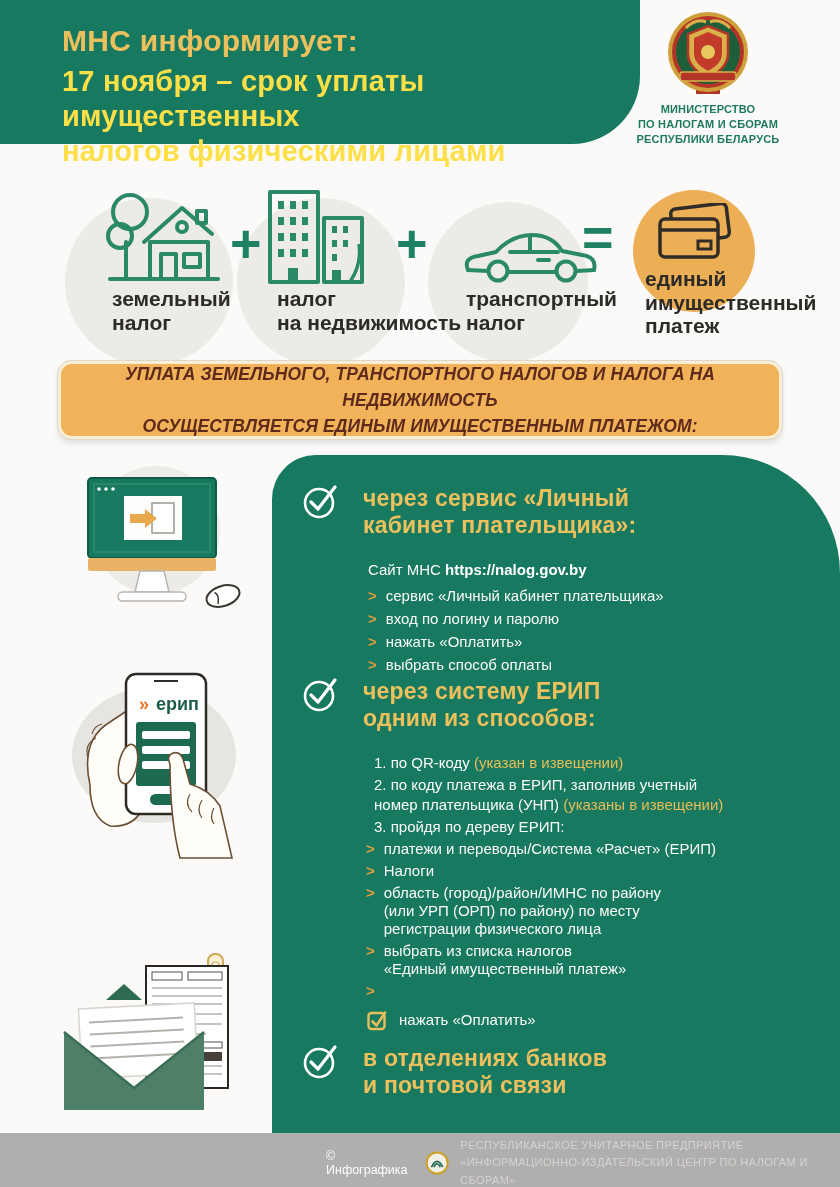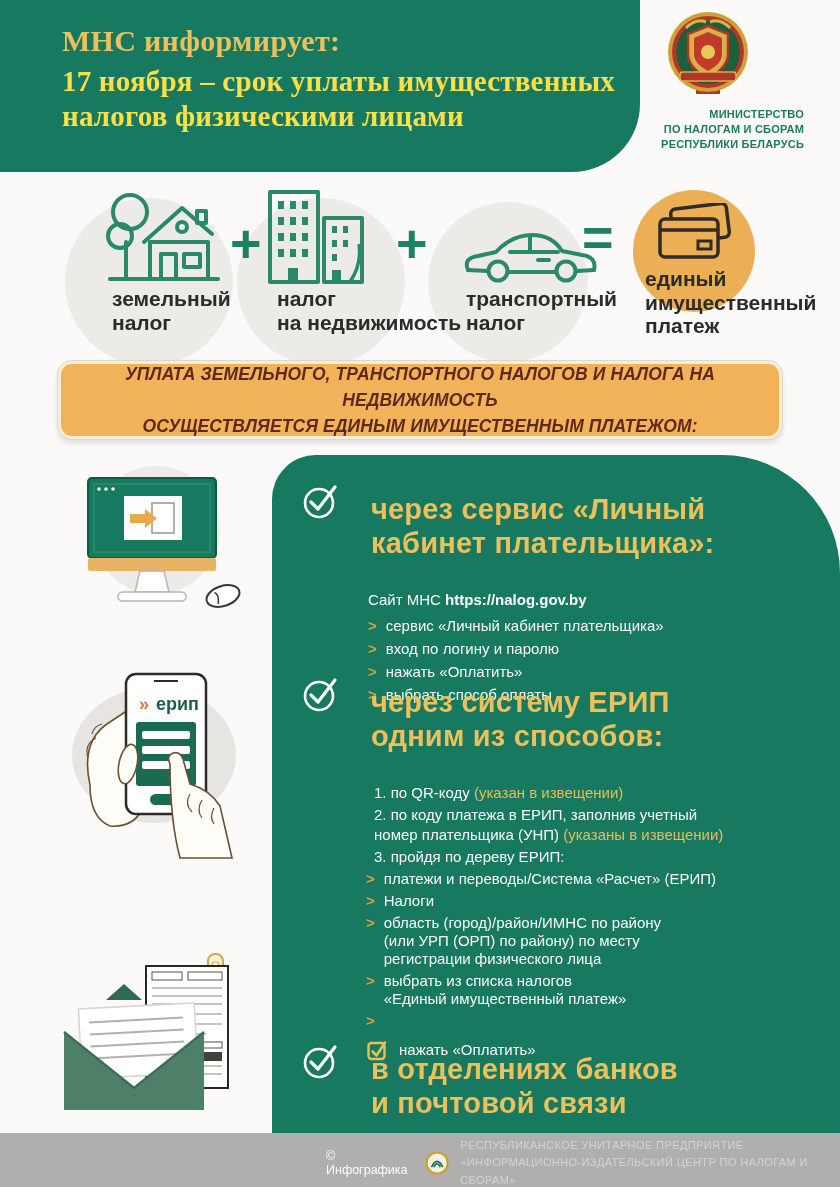--- a/index.html
+++ b/index.html
@@ -1,29 +1,29 @@
 <!DOCTYPE html>
 <html><head>
 <meta charset="utf-8">
 <style>
   html,body{margin:0;padding:0;background:#e8e6e3;}
   .page{position:relative;width:840px;height:1187px;background:#fbfaf8;overflow:hidden;
         font-family:"Liberation Sans",sans-serif;}
 
   
-  .header{position:absolute;left:0;top:0;width:640px;height:172px;background:#17795f;
-          border-radius:0 0 68px 0;box-sizing:border-box;padding:24px 16px 0 62px;font-family:Liberation Serif, serif;}
+  .header{position:absolute;left:0;top:0;width:640px;height:144px;background:#17795f;
+          border-radius:0 0 68px 0;box-sizing:border-box;padding:24px 16px 0 62px;}
   .kicker{font-size:30px;font-weight:bold;color:#ecc05c;letter-spacing:.3px;}
   .title{margin:6px 0 0 0;font-size:29px;font-weight:bold;color:#fde047;line-height:1.2;
          white-space:pre-line;letter-spacing:.2px;}
 
   
   .ministry{position:absolute;left:612px;top:10px;width:192px;text-align:center;}
-  .ministry-name{margin-top:5px;font-size:11px;font-weight:bold;color:#1e7a5f;
-                 line-height:1.35;white-space:pre-line;letter-spacing:.2px;text-align:right;}
+  .ministry-name{font-size:11px;font-weight:bold;color:#1e7a5f;
+                 line-height:1.35;white-space:pre-line;letter-spacing:.2px;}
 
   
   .eq-circle{position:absolute;border-radius:50%;background:#edebe8;}
   .eq-circle.orange{background:#ecaf56;}
   .eq-icon{position:absolute;}
   .eq-label{position:absolute;font-size:21px;font-weight:bold;color:#2d2b28;
             line-height:1.12;white-space:pre-line;}
   .op{position:absolute;font-size:54px;font-weight:bold;color:#1f8163;line-height:1;}
 
   
@@ -34,21 +34,21 @@
   .banner p{margin:0;font-size:17.5px;font-weight:bold;color:#5d2a1c;text-align:center;
             line-height:1.5;white-space:pre-line;letter-spacing:.1px;}
 
   
   .panel{position:absolute;left:272px;top:455px;width:568px;height:678px;background:#17795f;
          border-radius:44px 118px 0 0;}
   .method{position:absolute;width:512px;}
   .m1{left:300px;top:477px;} .m2{left:300px;top:670px;} .m3{left:300px;top:1037px;}
   .method-head{display:flex;gap:13px;align-items:flex-start;}
   .check-icon{flex-shrink:0;margin-top:3px;}
-  .method-title{margin:16px;font-size:29px;font-weight:bold;color:#ecc05c;line-height:1.17;
+  .method-title{margin:8px;font-size:23px;font-weight:bold;color:#ecc05c;line-height:1.17;
                 white-space:pre-line;letter-spacing:.2px;}
   .method-body{margin:13px 0 0 68px;font-size:15px;color:#fbfbf8;line-height:1.32;}
   .site-line{margin:0 0 7px 0;}
   .url{font-weight:bold;color:#ffffff;text-decoration:none;}
   ul.arrows{list-style:none;margin:3px 0 0 0;padding:0;}
   ul.arrows li{display:flex;gap:9px;margin-bottom:5px;line-height:1.2;}
   ul.arrows.tight li{margin-bottom:4px;}
   .arr{color:#dd9e3f;font-weight:bold;flex-shrink:0;}
   .pre{white-space:pre-line;}
   .num-item{margin:0 0 3px 8px;line-height:1.3;}

